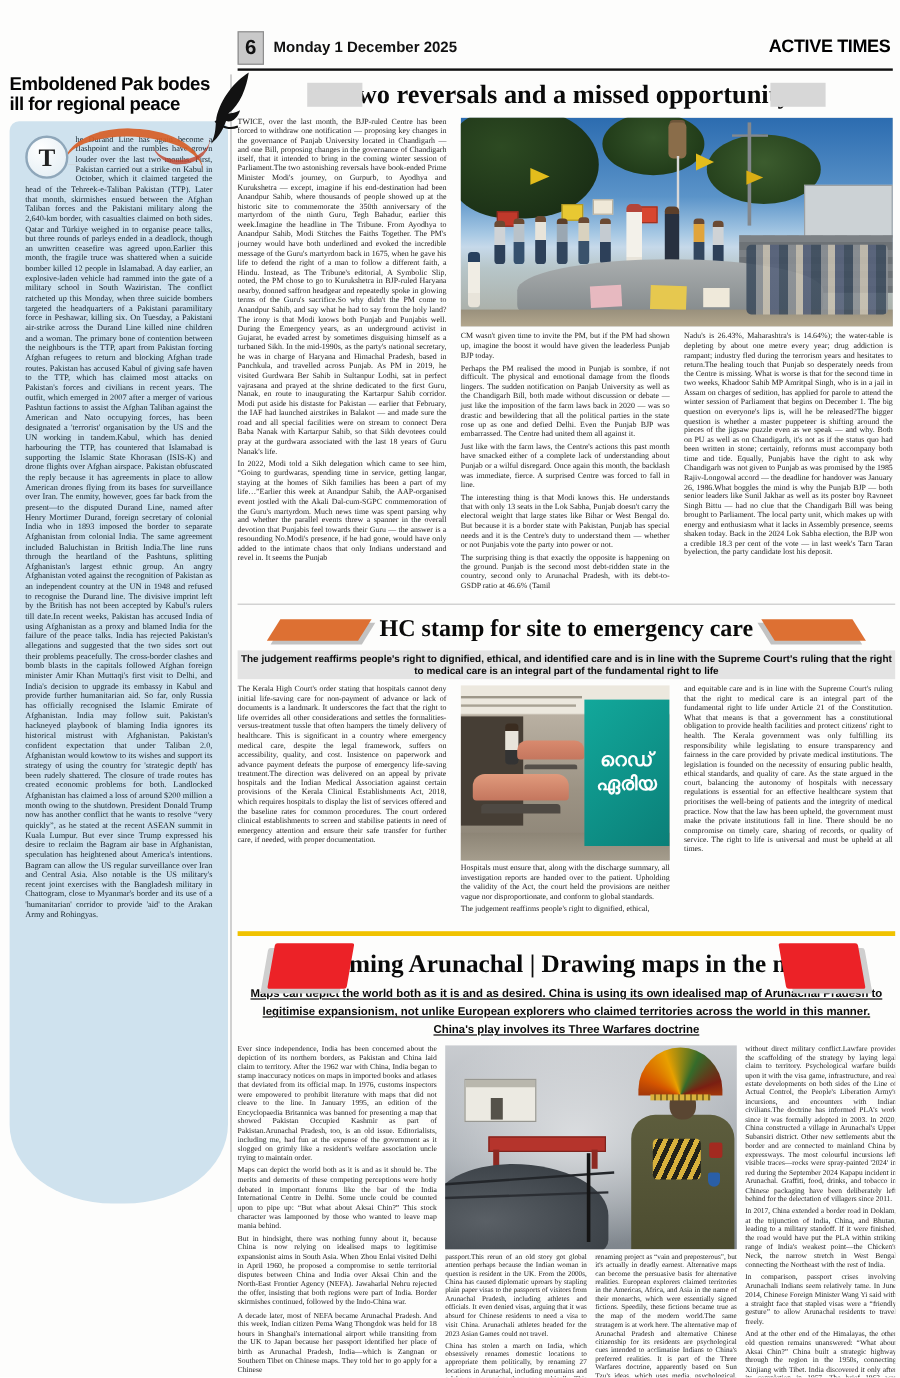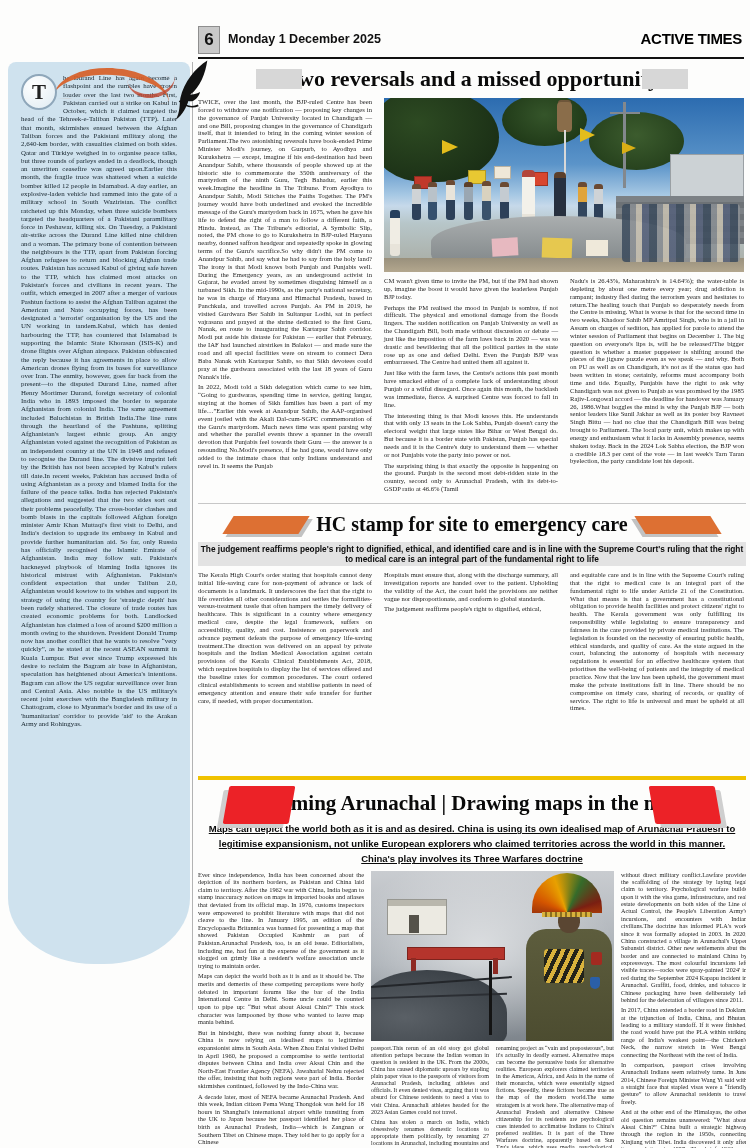--- a/index.html
+++ b/index.html
@@ -98,20 +98,21 @@
   <div class="hrule"></div>
   <div class="vrule"></div>
 
   <aside class="leftcol">
     <div class="quill">
       <svg viewBox="0 0 40 70" width="36" height="66">
         <path d="M37,1 C24,9 11,25 7,43 C6,50 7,58 2,67 C10,61 14,52 16,46 C21,48 27,43 29,36 C25,38 21,39 18,39 C29,31 35,15 37,1 Z" fill="#121212"></path>
         <path d="M6,46 C12,52 20,54 27,51" stroke="#121212" fill="none" stroke-width="2"></path>
       </svg>
     </div>
+    <h2>Emboldened Pak bodes ill for regional peace</h2>
     <div class="bluepanel">
       <div class="swirl"></div>
       <div class="swirl2"></div>
       <span class="dropcap">T</span>
       <div class="body">he Durand Line has again become a flashpoint and the rumbles have grown louder over the last two months. First, Pakistan carried out a strike on Kabul in October, which it claimed targeted the head of the Tehreek-e-Taliban Pakistan (TTP). Later that month, skirmishes ensued between the Afghan Taliban forces and the Pakistani military along the 2,640-km border, with casualties claimed on both sides. Qatar and Türkiye weighed in to organise peace talks, but three rounds of parleys ended in a deadlock, though an unwritten ceasefire was agreed upon.Earlier this month, the fragile truce was shattered when a suicide bomber killed 12 people in Islamabad. A day earlier, an explosive-laden vehicle had rammed into the gate of a military school in South Waziristan. The conflict ratcheted up this Monday, when three suicide bombers targeted the headquarters of a Pakistani paramilitary force in Peshawar, killing six. On Tuesday, a Pakistani air-strike across the Durand Line killed nine children and a woman. The primary bone of contention between the neighbours is the TTP, apart from Pakistan forcing Afghan refugees to return and blocking Afghan trade routes. Pakistan has accused Kabul of giving safe haven to the TTP, which has claimed most attacks on Pakistan's forces and civilians in recent years. The outfit, which emerged in 2007 after a merger of various Pashtun factions to assist the Afghan Taliban against the American and Nato occupying forces, has been designated a 'terrorist' organisation by the US and the UN working in tandem.Kabul, which has denied harbouring the TTP, has countered that Islamabad is supporting the Islamic State Khorasan (ISIS-K) and drone flights over Afghan airspace. Pakistan obfuscated the reply because it has agreements in place to allow American drones flying from its bases for surveillance over Iran. The enmity, however, goes far back from the present—to the disputed Durand Line, named after Henry Mortimer Durand, foreign secretary of colonial India who in 1893 imposed the border to separate Afghanistan from colonial India. The same agreement included Baluchistan in British India.The line runs through the heartland of the Pashtuns, splitting Afghanistan's largest ethnic group. An angry Afghanistan voted against the recognition of Pakistan as an independent country at the UN in 1948 and refused to recognise the Durand line. The divisive imprint left by the British has not been accepted by Kabul's rulers till date.In recent weeks, Pakistan has accused India of using Afghanistan as a proxy and blamed India for the failure of the peace talks. India has rejected Pakistan's allegations and suggested that the two sides sort out their problems peacefully. The cross-border clashes and bomb blasts in the capitals followed Afghan foreign minister Amir Khan Muttaqi's first visit to Delhi, and India's decision to upgrade its embassy in Kabul and provide further humanitarian aid. So far, only Russia has officially recognised the Islamic Emirate of Afghanistan. India may follow suit. Pakistan's hackneyed playbook of blaming India ignores its historical mistrust with Afghanistan. Pakistan's confident expectation that under Taliban 2.0, Afghanistan would kowtow to its wishes and support its strategy of using the country for 'strategic depth' has been rudely shattered. The closure of trade routes has created economic problems for both. Landlocked Afghanistan has claimed a loss of around $200 million a month owing to the shutdown. President Donald Trump now has another conflict that he wants to resolve “very quickly”, as he stated at the recent ASEAN summit in Kuala Lumpur. But ever since Trump expressed his desire to reclaim the Bagram air base in Afghanistan, speculation has heightened about America's intentions. Bagram can allow the US regular surveillance over Iran and Central Asia. Also notable is the US military's recent joint exercises with the Bangladesh military in Chattogram, close to Myanmar's border and its use of a 'humanitarian' corridor to provide 'aid' to the Arakan Army and Rohingyas.</div>
     </div>
   </aside>
 
   <main class="main">
 
@@ -184,20 +185,30 @@
         <h1>HC stamp for site to emergency care</h1>
         <span class="oribbon or-r"></span>
       </div>
       <div class="kicker kick-hc">The judgement reaffirms people's right to dignified, ethical, and identified care and is in line with the Supreme Court's ruling that the right to medical care is an integral part of the fundamental right to life</div>
       <div class="bodyhc bt">
         <div class="c174">
           <p>The Kerala High Court's order stating that hospitals cannot deny initial life-saving care for non-payment of advance or lack of documents is a landmark. It underscores the fact that the right to life overrides all other considerations and settles the formalities-versus-treatment tussle that often hampers the timely delivery of healthcare. This is significant in a country where emergency medical care, despite the legal framework, suffers on accessibility, quality, and cost. Insistence on paperwork and advance payment defeats the purpose of emergency life-saving treatment.The direction was delivered on an appeal by private hospitals and the Indian Medical Association against certain provisions of the Kerala Clinical Establishments Act, 2018, which requires hospitals to display the list of services offered and the baseline rates for common procedures. The court ordered clinical establishments to screen and stabilise patients in need of emergency attention and ensure their safe transfer for further care, if needed, with proper documentation.</p>
         </div>
         <div class="c174">
 
+          <div class="ph-hc">
+            <div class="sh" style="left:0;right:42%;top:9px;height:2px;background:#9d9789;"></div>
+            <div class="sh" style="left:0;right:45%;top:16px;height:2px;background:#a8a294;"></div>
+            <div class="sh" style="left:0;top:26px;width:30%;height:62%;background:#463e35;"></div>
+            <div class="sh" style="left:21%;top:32px;width:11px;height:34px;border-radius:3px;background:linear-gradient(180deg,#3a2c20 0 6px,#e8e4da 6px 22px,#333 22px 100%);"></div>
+            <div class="sh" style="left:27%;top:46px;width:32%;height:16px;background:linear-gradient(180deg,#d98a6e,#c4765e);border-radius:8px 8px 3px 3px;box-shadow:0 14px 0 -6px #55504a;"></div>
+            <div class="sh" style="left:6%;top:74px;width:46%;height:22px;background:linear-gradient(180deg,#e09a7c,#c4765e);border-radius:10px 10px 3px 3px;box-shadow:0 18px 0 -7px #4e4943;"></div>
+            <div class="sh" style="left:0;right:0;bottom:0;height:16%;background:linear-gradient(180deg,#8d8576,#a59d8d);"></div>
+            <div class="redarea">റെഡ് ഏരിയ</div>
+          </div>
           <p>Hospitals must ensure that, along with the discharge summary, all investigation reports are handed over to the patient. Upholding the validity of the Act, the court held the provisions are neither vague nor disproportionate, and conform to global standards.</p>
           <p>The judgement reaffirms people's right to dignified, ethical,</p>
         </div>
         <div class="c174">
           <p>and equitable care and is in line with the Supreme Court's ruling that the right to medical care is an integral part of the fundamental right to life under Article 21 of the Constitution. What that means is that a government has a constitutional obligation to provide health facilities and protect citizens' right to health. The Kerala government was only fulfilling its responsibility while legislating to ensure transparency and fairness in the care provided by private medical institutions. The legislation is founded on the necessity of ensuring public health, ethical standards, and quality of care. As the state argued in the court, balancing the autonomy of hospitals with necessary regulations is essential for an effective healthcare system that prioritises the well-being of patients and the integrity of medical practice. Now that the law has been upheld, the government must make the private institutions fall in line. There should be no compromise on timely care, sharing of records, or quality of service. The right to life is universal and must be upheld at all times.</p>
         </div>
       </div>
     </section>
 
     <div class="yline"></div>

